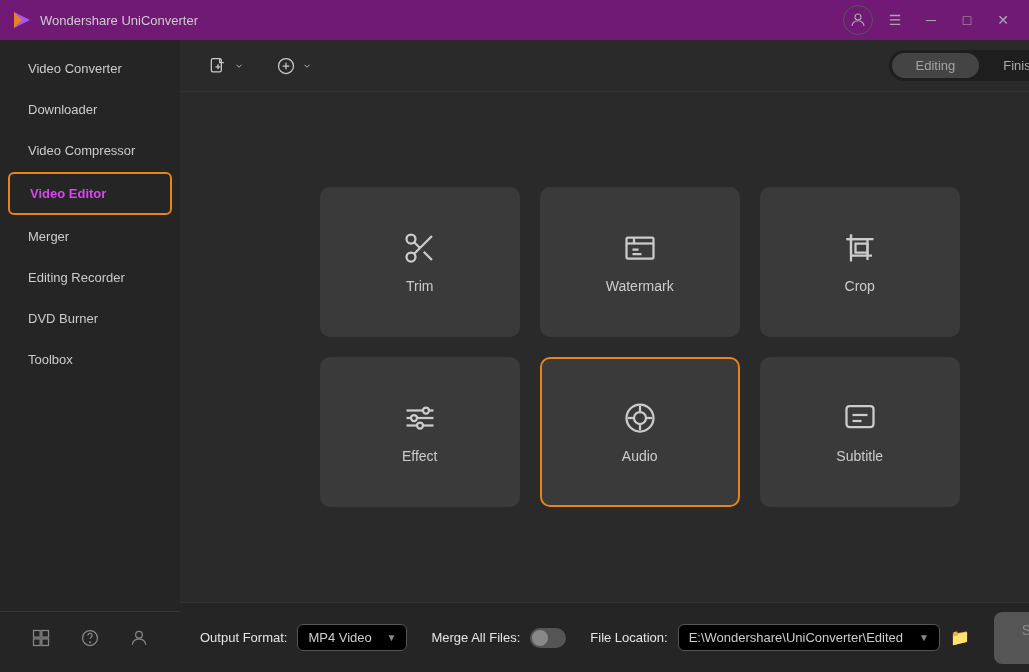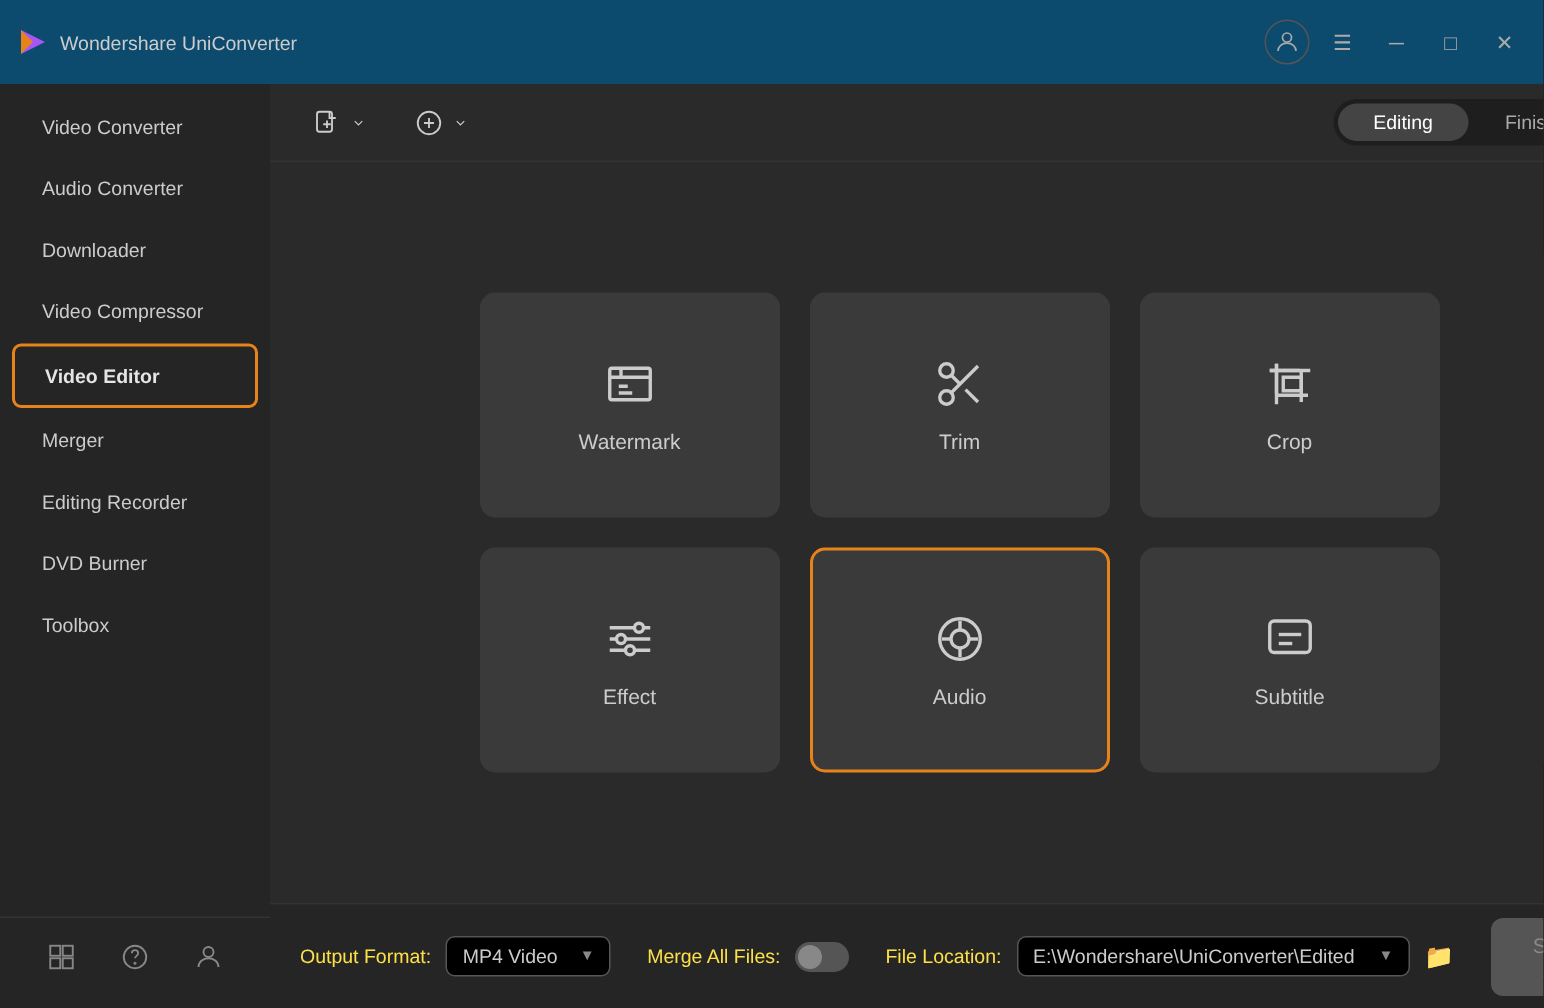--- a/index.html
+++ b/index.html
@@ -9,22 +9,22 @@
       background: #1e1e1e;
       font-family: -apple-system, BlinkMacSystemFont, 'Segoe UI', sans-serif;
       color: #ffffff;
       overflow: hidden;
       display: flex;
       flex-direction: column;
     }
 
     
     .titlebar {
-      height: 56px;
-      background: #0c4a6e;
+      height: 40px;
+      background: #701a75;
       display: flex;
       align-items: center;
       justify-content: space-between;
       padding: 0 12px;
       flex-shrink: 0;
     }
     .titlebar-left {
       display: flex;
       align-items: center;
       gap: 8px;
@@ -69,21 +69,21 @@
     }
     .sidebar-item {
       padding: 12px 20px;
       font-size: 13px;
       color: #cccccc;
       cursor: pointer;
       border-radius: 6px;
       margin: 1px 8px;
     }
     .sidebar-item.active {
-      color: #e5e5e5;
+      color: #d946ef;
       font-weight: 600;
       border: 2px solid #e6831a;
       border-radius: 6px;
       background: transparent;
     }
 
     .sidebar-bottom {
       margin-top: auto;
       display: flex;
       align-items: center;
@@ -148,21 +148,21 @@
     }
     .tab {
       padding: 5px 24px;
       border-radius: 16px;
       font-size: 13px;
       cursor: pointer;
       color: #aaaaaa;
     }
     .tab.active {
       background: #444;
-      color: #ffffff;
+      color: #a3a3a3;
     }
 
     
     .user-icon {
       width: 30px;
       height: 30px;
       border-radius: 50%;
       border: 1px solid #555;
       display: flex;
       align-items: center;
@@ -218,21 +218,21 @@
       flex-shrink: 0;
     }
     .bottom-field {
       display: flex;
       align-items: center;
       gap: 10px;
       font-size: 13px;
       color: #cccccc;
     }
     .bottom-label {
-      color: #fde047;
+      color: #e5e5e5;
       white-space: nowrap;
     }
     .dropdown-select {
       background: #000000;
       border: 1px solid #555;
       border-radius: 6px;
       color: #cccccc;
       font-size: 13px;
       padding: 5px 10px;
       display: flex;
@@ -321,21 +321,20 @@
     <button class="titlebar-btn">─</button>
     <button class="titlebar-btn">□</button>
     <button class="titlebar-btn close">✕</button>
   </div>
 </div>
 
 <div class="main-layout">
 
   <div class="sidebar">
     <div class="sidebar-item">Video Converter</div>
-    <div class="sidebar-item">Audio Converter</div>
     <div class="sidebar-item">Downloader</div>
     <div class="sidebar-item">Video Compressor</div>
     <div class="sidebar-item active">Video Editor</div>
     <div class="sidebar-item">Merger</div>
     <div class="sidebar-item">Editing Recorder</div>
     <div class="sidebar-item">DVD Burner</div>
     <div class="sidebar-item">Toolbox</div>
 
     <div class="sidebar-bottom">
       <div class="sidebar-bottom-icon">
@@ -391,37 +390,37 @@
         <div class="tab active">Editing</div>
         <div class="tab">Finished</div>
       </div>
     </div>
 
     <div class="editor-area">
       <div class="editor-grid">
 
         <div class="editor-tile">
           <svg class="tile-svg" viewBox="0 0 24 24">
-            <rect x="3" y="5" width="18" height="14" rx="1"></rect>
-            <line x1="3" y1="9" x2="21" y2="9"></line>
-            <line x1="8" y1="5" x2="8" y2="9"></line>
-            <path d="M7 13h4M7 16h6"></path>
-          </svg>
-          <span class="tile-label">Watermark</span>
-        </div>
-
-        <div class="editor-tile">
-          <svg class="tile-svg" viewBox="0 0 24 24">
             <circle cx="6" cy="6" r="3"></circle>
               <circle cx="6" cy="18" r="3"></circle>
             <line x1="20" y1="4" x2="8.12" y2="15.88"></line>
             <line x1="14.47" y1="14.48" x2="20" y2="20"></line>
             <line x1="8.12" y1="8.12" x2="12" y2="12"></line>
           </svg>
           <span class="tile-label">Trim</span>
+        </div>
+
+        <div class="editor-tile">
+          <svg class="tile-svg" viewBox="0 0 24 24">
+            <rect x="3" y="5" width="18" height="14" rx="1"></rect>
+            <line x1="3" y1="9" x2="21" y2="9"></line>
+            <line x1="8" y1="5" x2="8" y2="9"></line>
+            <path d="M7 13h4M7 16h6"></path>
+          </svg>
+          <span class="tile-label">Watermark</span>
         </div>
 
         <div class="editor-tile">
           <svg class="tile-svg" viewBox="0 0 24 24">
             <path d="M6 3v13a1 1 0 001 1h13"></path>
             <path d="M3 6h13a1 1 0 011 1v13"></path>
             <polyline points="3 6 6 6 6 21"></polyline>
             <polyline points="6 3 6 6 21 6"></polyline>
 
             <path d="M9 9l8 0 0 6-8 0z" stroke-width="1.5"></path>

